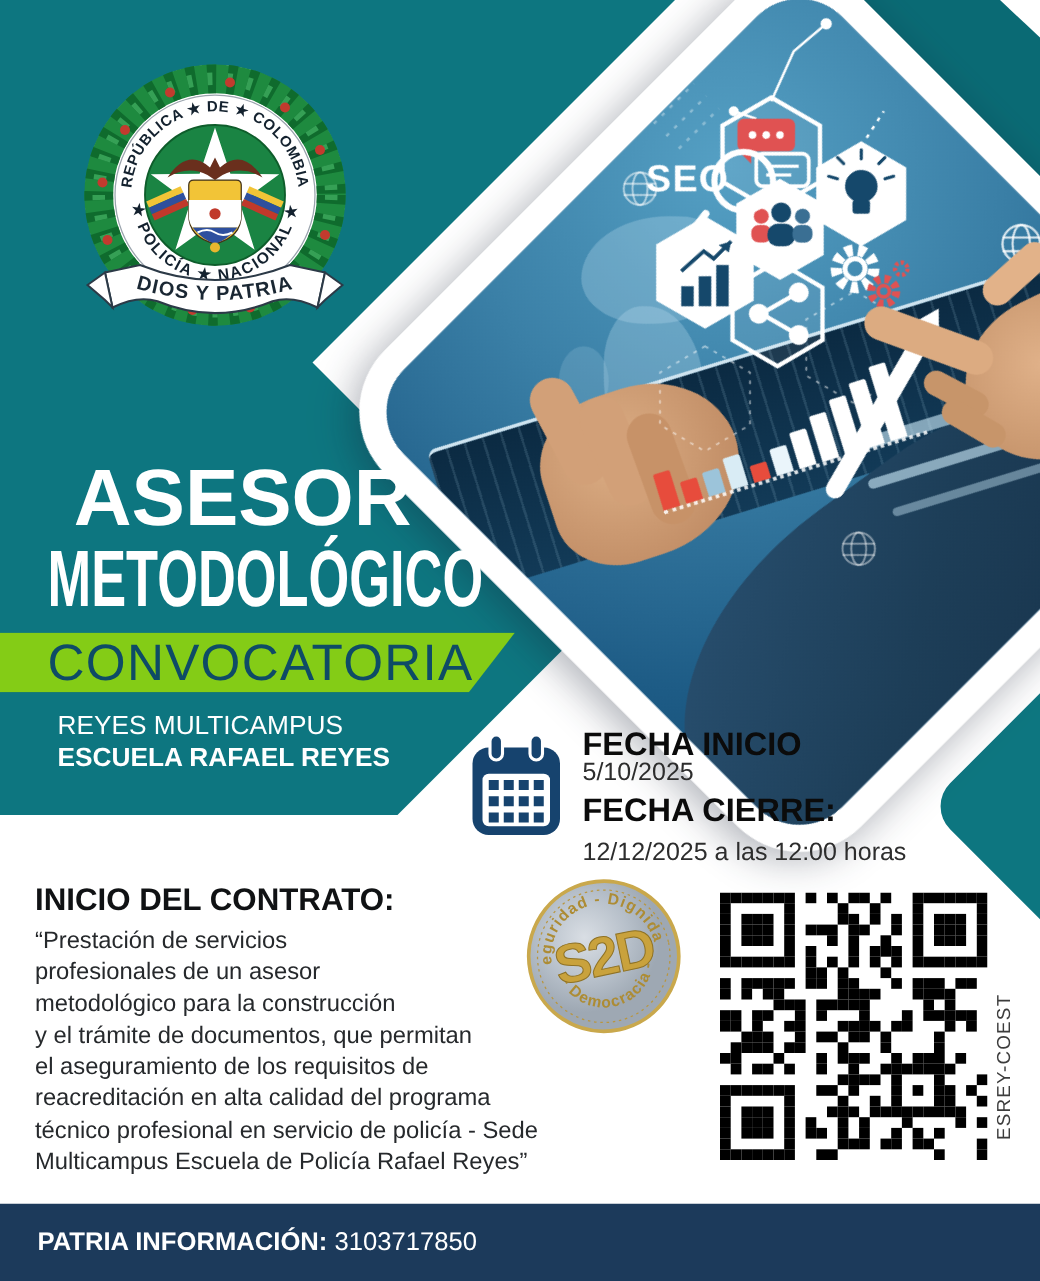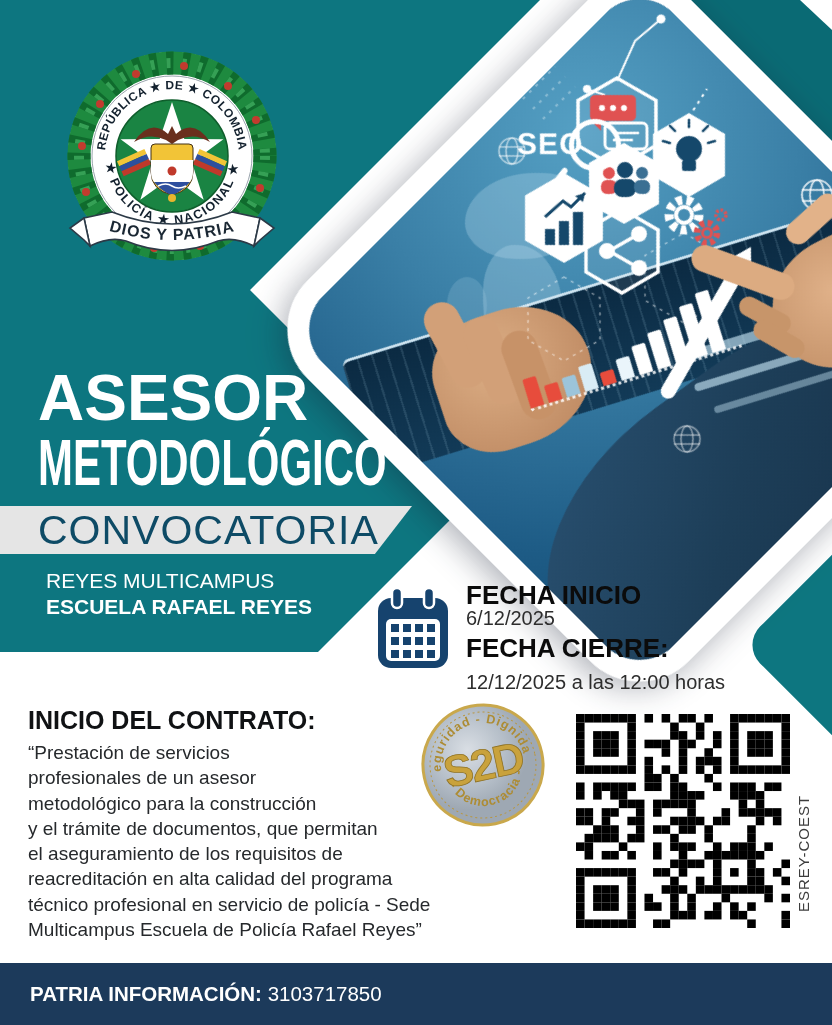--- a/index.html
+++ b/index.html
@@ -60,23 +60,23 @@
   .hp-curl{position:absolute;width:56px;height:20px;border-radius:10px;background:#c7956a;}
   .hc1{left:52px;top:104px;transform:rotate(28deg);}
   .hc2{left:66px;top:128px;transform:rotate(30deg);}
   .seo{position:absolute;left:230px;top:150px;color:#fff;font-weight:800;font-size:30px;letter-spacing:1px;}
   .seo-ring{position:absolute;left:282px;top:142px;width:42px;height:42px;border:5px solid #fff;border-radius:50%;}
   .seo-handle{position:absolute;left:266px;top:188px;width:6px;height:34px;background:#fff;border-radius:3px;transform:rotate(38deg);}
   
   .emblem{position:absolute;left:50px;top:46px;}
   
   .title{position:absolute;left:38px;top:366px;color:#fff;font-weight:800;line-height:1.02;}
-  .title .l1{font-size:64px;letter-spacing:0px;}
+  .title .l1{font-size:64px;letter-spacing:0px;margin-left:21px;}
   .title .l2{font-size:64px;transform:scaleX(.655);transform-origin:left;letter-spacing:0;}
-  .banner{position:absolute;left:0;top:506px;width:412px;height:48px;background:#e5e5e5;
+  .banner{position:absolute;left:0;top:506px;width:412px;height:48px;background:#84cc16;
     clip-path:polygon(0 0,100% 0,91% 100%,0 100%);display:flex;align-items:center;
     box-shadow:0 5px 9px rgba(0,40,50,.25);}
   .banner span{padding-left:38px;color:#0e4b66;font-size:41px;letter-spacing:1px;font-weight:400;}
   .campus{position:absolute;left:46px;top:568px;color:#fff;font-size:21px;line-height:1.22;}
   .campus .c2{font-weight:700;}
   
   .cal{position:absolute;left:372px;top:586px;}
   .d-lab{position:absolute;color:#0b0b0b;font-weight:800;font-size:26px;}
   .d-val{position:absolute;color:#2d2d2d;font-size:20px;}
   .dl1{left:466px;top:580px;} .dv1{left:466px;top:607px;}
@@ -345,21 +345,21 @@
         <rect x="43" y="51" width="8" height="8"></rect>
         <rect x="55" y="51" width="8" height="8"></rect>
       <rect x="19" y="64" width="8" height="8"></rect>
         <rect x="31" y="64" width="8" height="8"></rect>
         <rect x="43" y="64" width="8" height="8"></rect>
         <rect x="55" y="64" width="8" height="8"></rect>
     </g>
   </svg>
 
   <div class="d-lab dl1">FECHA INICIO</div>
-  <div class="d-val dv1">6/12/2025</div>
+  <div class="d-val dv1">5/10/2025</div>
   <div class="d-lab dl2">FECHA CIERRE:</div>
   <div class="d-val dv2">12/12/2025 a las 12:00 horas</div>
 
   <div class="obj-h">INICIO DEL CONTRATO:</div>
   <div class="obj-b">“Prestación de servicios
 profesionales de un asesor
 metodológico para la construcción
 y el trámite de documentos, que permitan
 el aseguramiento de los requisitos de
 reacreditación en alta calidad del programa

